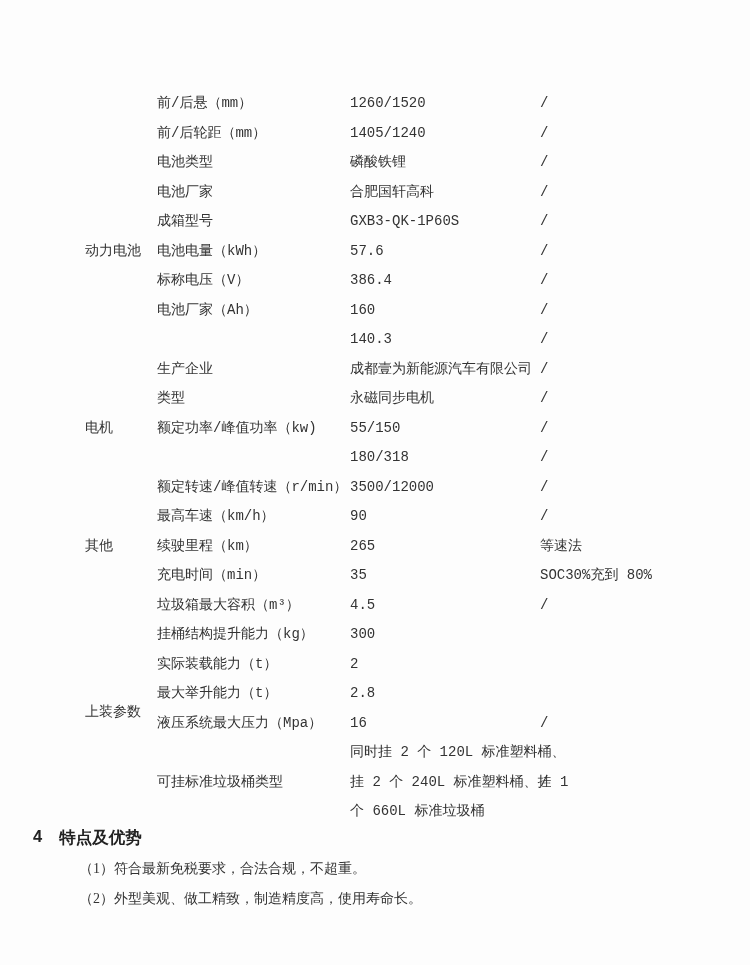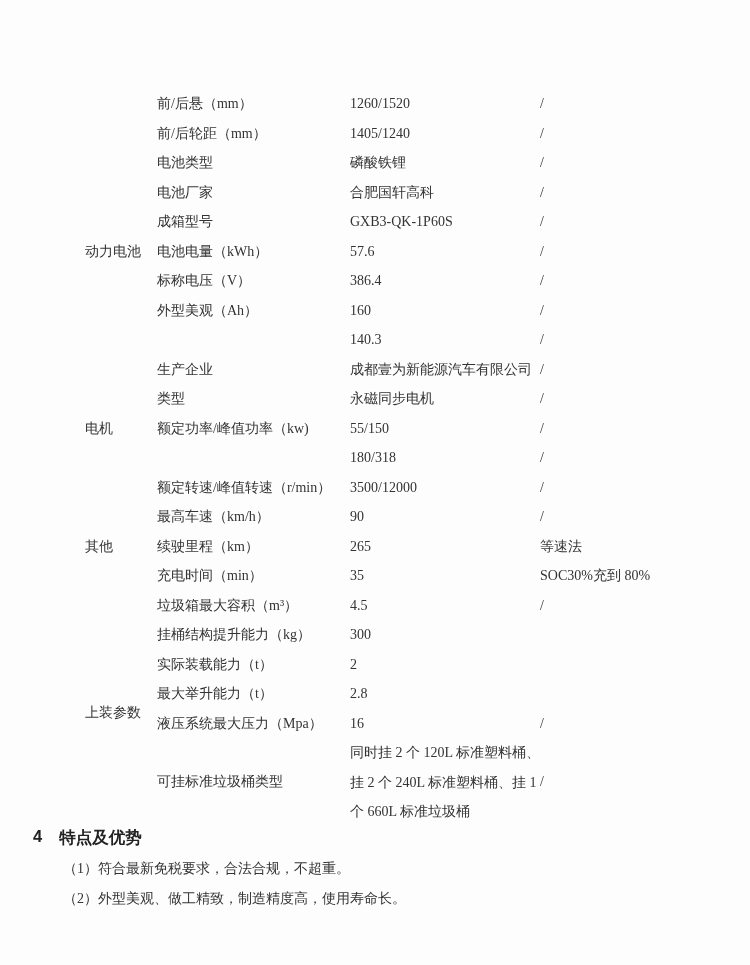--- a/index.html
+++ b/index.html
@@ -12,20 +12,21 @@
     font-family: "Liberation Serif", "DejaVu Serif", serif;
     overflow: hidden;
   }
   
   .spec-table {
     position: absolute;
     left: 0;
     top: 89px;
     width: 750px;
     font-size: 14px;
+    font-family: Liberation Mono, monospace;
   }
   .spec-row { position: relative; height: 29.5px; }
   .spec-row.multi { height: 88.5px; }
   .cell {
     position: absolute;
     top: 0;
     white-space: nowrap;
     line-height: 29.5px;
   }
   .cell-cat   { left: 85px;  }
@@ -48,21 +49,21 @@
     font-size: 16.5px;
     color: #222222;
     white-space: nowrap;
   }
   .features-list {
     position: absolute;
     left: 63px;
     top: 854px;
     font-size: 14px;
   }
-  .feature-item { height: 30px; line-height: 30px; white-space: nowrap; }
+  .feature-item { height: 30px; line-height: 30px; white-space: nowrap; margin-left: 16px; }
 </style>
 </head>
 <body>
 
 <div class="page">
 
   <div class="spec-table">
       <div class="spec-row">
         <span class="cell cell-label">前/后悬（mm）</span>
         <span class="cell cell-value">1260/1520</span>
@@ -93,21 +94,21 @@
         <span class="cell cell-label">电池电量（kWh）</span>
         <span class="cell cell-value">57.6</span>
         <span class="cell cell-note">/</span>
       </div>
       <div class="spec-row">
         <span class="cell cell-label">标称电压（V）</span>
         <span class="cell cell-value">386.4</span>
         <span class="cell cell-note">/</span>
       </div>
       <div class="spec-row">
-        <span class="cell cell-label">外型美观（Ah）</span>
+        <span class="cell cell-label">电池厂家（Ah）</span>
         <span class="cell cell-value">160</span>
         <span class="cell cell-note">/</span>
       </div>
       <div class="spec-row">
         <span class="cell cell-value">140.3</span>
         <span class="cell cell-note">/</span>
       </div>
       <div class="spec-row">
         <span class="cell cell-label">生产企业</span>
         <span class="cell cell-value">成都壹为新能源汽车有限公司</span>

